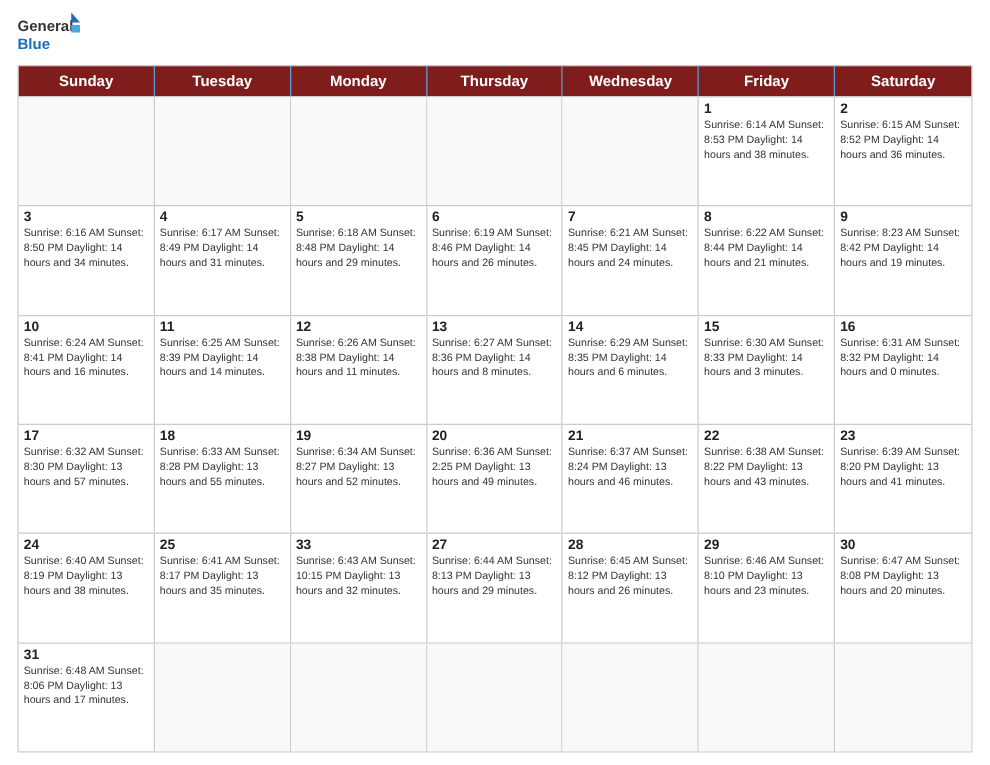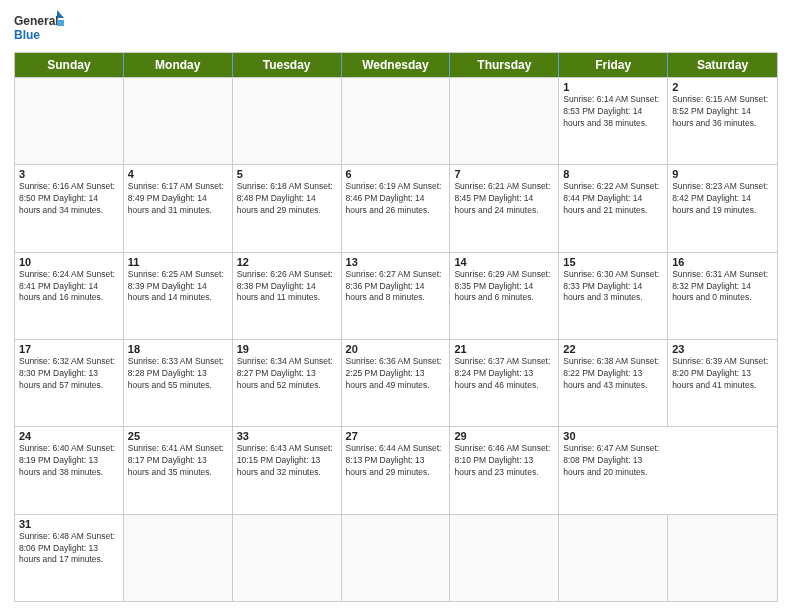--- a/index.html
+++ b/index.html
@@ -43,21 +43,21 @@
     }
     .calendar {
       flex: 1;
       display: flex;
       flex-direction: column;
       border: 1px solid #ccc;
     }
     .cal-header-row {
       display: grid;
       grid-template-columns: repeat(7, 1fr);
-      background: #4d7c0f;
+      background: #7f1d1d;
     }
     .cal-header-cell {
       color: #fff;
       font-size: 12px;
       font-weight: bold;
       text-align: center;
       padding: 5px 2px;
       border-right: 1px solid #5a9fe0;
     }
     .cal-header-cell:last-child { border-right: none; }
@@ -111,24 +111,24 @@
   </div>
     <div class="title-area">
       <div class="month-year"></div>
       <div class="location"></div>
     </div>
   </div>
 
   <div class="calendar">
     <div class="cal-header-row">
     <div class="cal-header-cell">Sunday</div>
+        <div class="cal-header-cell">Tuesday</div>
         <div class="cal-header-cell">Monday</div>
-        <div class="cal-header-cell">Tuesday</div>
+        <div class="cal-header-cell">Thursday</div>
         <div class="cal-header-cell">Wednesday</div>
-        <div class="cal-header-cell">Thursday</div>
         <div class="cal-header-cell">Friday</div>
         <div class="cal-header-cell">Saturday</div>
       </div>
     <div class="cal-body">
     <div class="cal-row">
           <div class="cal-cell empty"></div>
           <div class="cal-cell empty"></div>
           <div class="cal-cell empty"></div>
           <div class="cal-cell empty"></div>
           <div class="cal-cell empty"></div>
@@ -296,20 +296,26 @@
 Sunset: 10:15 PM
 Daylight: 13 hours and 32 minutes.</div>
           </div>
           <div class="cal-cell">
             <span class="day-num">27</span>
             <div class="day-info">Sunrise: 6:44 AM
 Sunset: 8:13 PM
 Daylight: 13 hours and 29 minutes.</div>
           </div>
           <div class="cal-cell">
+            <span class="day-num">28</span>
+            <div class="day-info">Sunrise: 6:45 AM
+Sunset: 8:12 PM
+Daylight: 13 hours and 26 minutes.</div>
+          </div>
+          <div class="cal-cell">
             <span class="day-num">29</span>
             <div class="day-info">Sunrise: 6:46 AM
 Sunset: 8:10 PM
 Daylight: 13 hours and 23 minutes.</div>
           </div>
           <div class="cal-cell">
             <span class="day-num">30</span>
             <div class="day-info">Sunrise: 6:47 AM
 Sunset: 8:08 PM
 Daylight: 13 hours and 20 minutes.</div>

